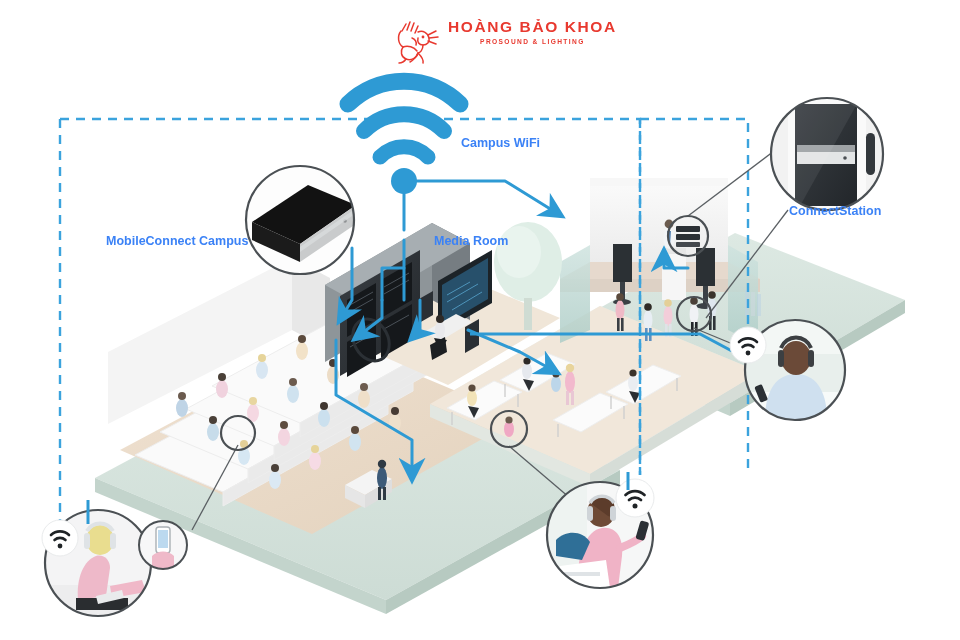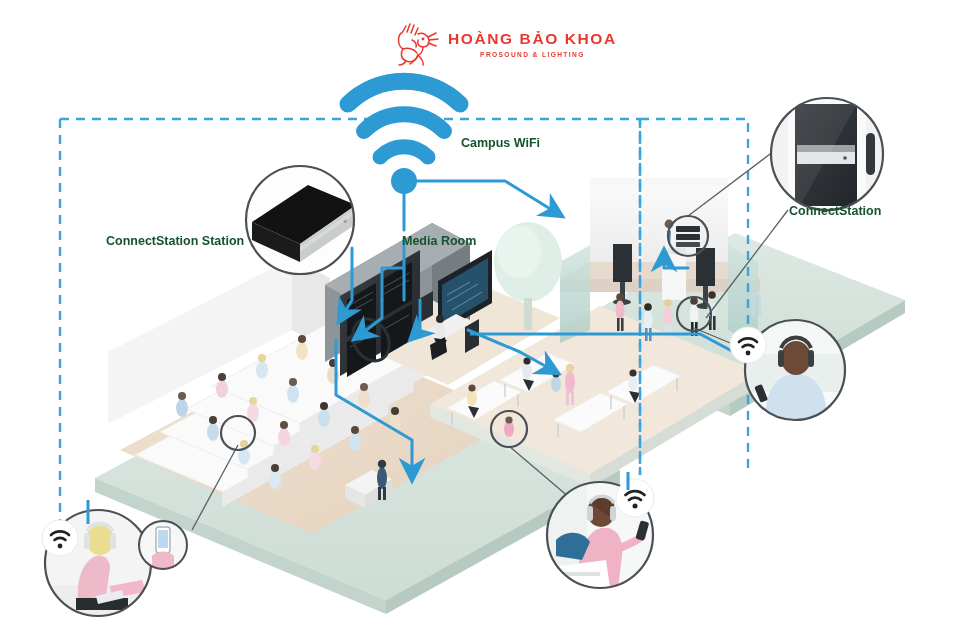--- a/index.html
+++ b/index.html
@@ -5,37 +5,37 @@
   html,body{margin:0;padding:0;}
   body{
     width:960px;height:640px;background:#ffffff;
     font-family:"Liberation Sans", sans-serif;
     overflow:hidden;position:relative;
   }
   #stage{position:absolute;left:0;top:0;width:960px;height:640px;}
   .abs{position:absolute;}
 
   
-  #logo{left:392px;top:18px;width:180px;height:52px;display:flex;align-items:center;}
+  #logo{left:392px;top:18px;width:180px;height:52px;display:flex;align-items:flex-start;}
   #logo .mark{width:52px;height:48px;flex:0 0 52px;}
   #logo .words{margin-left:4px;}
   #logo .brand{
     font-size:15.5px;letter-spacing:1.6px;color:#e8392f;font-weight:bold;
     white-space:nowrap;line-height:1.1;
   }
   #logo .tag{
     font-size:6.6px;letter-spacing:1.4px;color:#e8392f;font-weight:bold;
     text-align:center;margin-top:3px;white-space:nowrap;
   }
 
   
-  .lbl{color:#14532d;font-size:12.5px;font-weight:bold;white-space:nowrap;}
+  .lbl{color:#3b82f6;font-size:12.5px;font-weight:bold;white-space:nowrap;}
   #lbl-campus{left:461px;top:136px;}
   #lbl-mobile{left:106px;top:234px;}
-  #lbl-media{left:402px;top:234px;}
+  #lbl-media{left:434px;top:234px;}
   #lbl-connect{left:789px;top:204px;}
 
   
   svg{position:absolute;left:0;top:0;overflow:visible;}
   #scene,#netlayer{width:960px;height:640px;}
 </style>
 </head>
 <body>
 
 <div id="stage">
@@ -579,17 +579,17 @@
     </g>
 
     <g>
       <rect x="676" y="226" width="24" height="6" rx="1" fill="#2b3035"></rect>
       <rect x="676" y="234" width="24" height="6" rx="1" fill="#2b3035"></rect>
       <rect x="676" y="242" width="24" height="5" rx="1" fill="#44494e"></rect>
     </g>
   </svg>
 
   <div class="abs lbl" id="lbl-campus">Campus WiFi</div>
-  <div class="abs lbl" id="lbl-mobile">ConnectStation Station</div>
+  <div class="abs lbl" id="lbl-mobile">MobileConnect Campus</div>
   <div class="abs lbl" id="lbl-media">Media Room</div>
   <div class="abs lbl" id="lbl-connect">ConnectStation</div>
 
 </div>
 
 </body></html>

